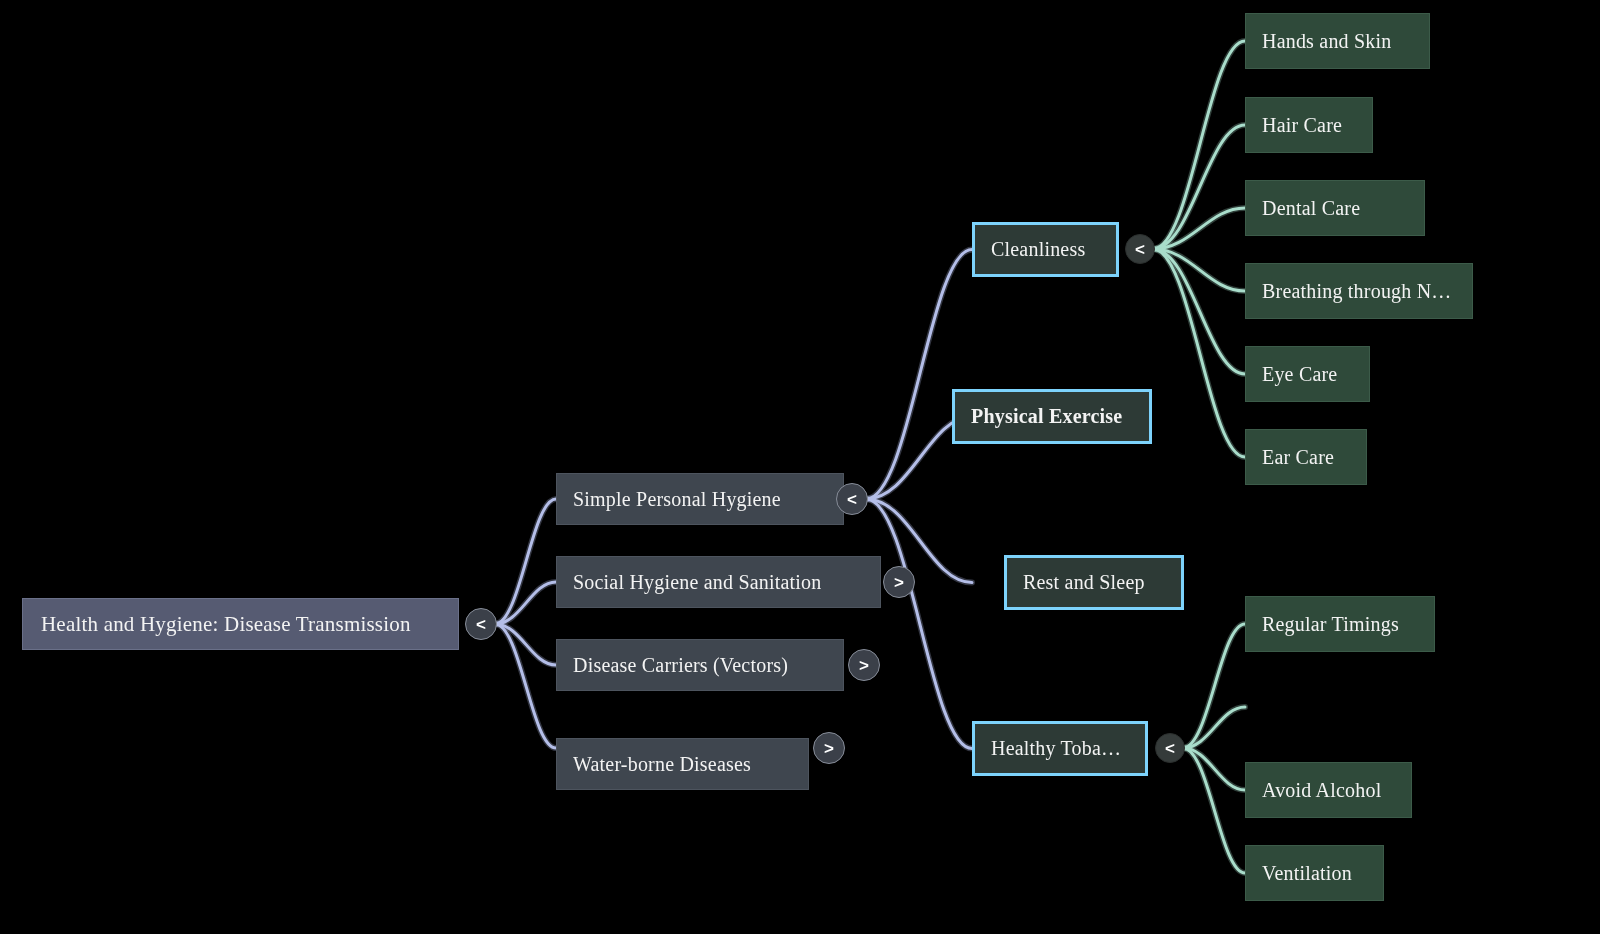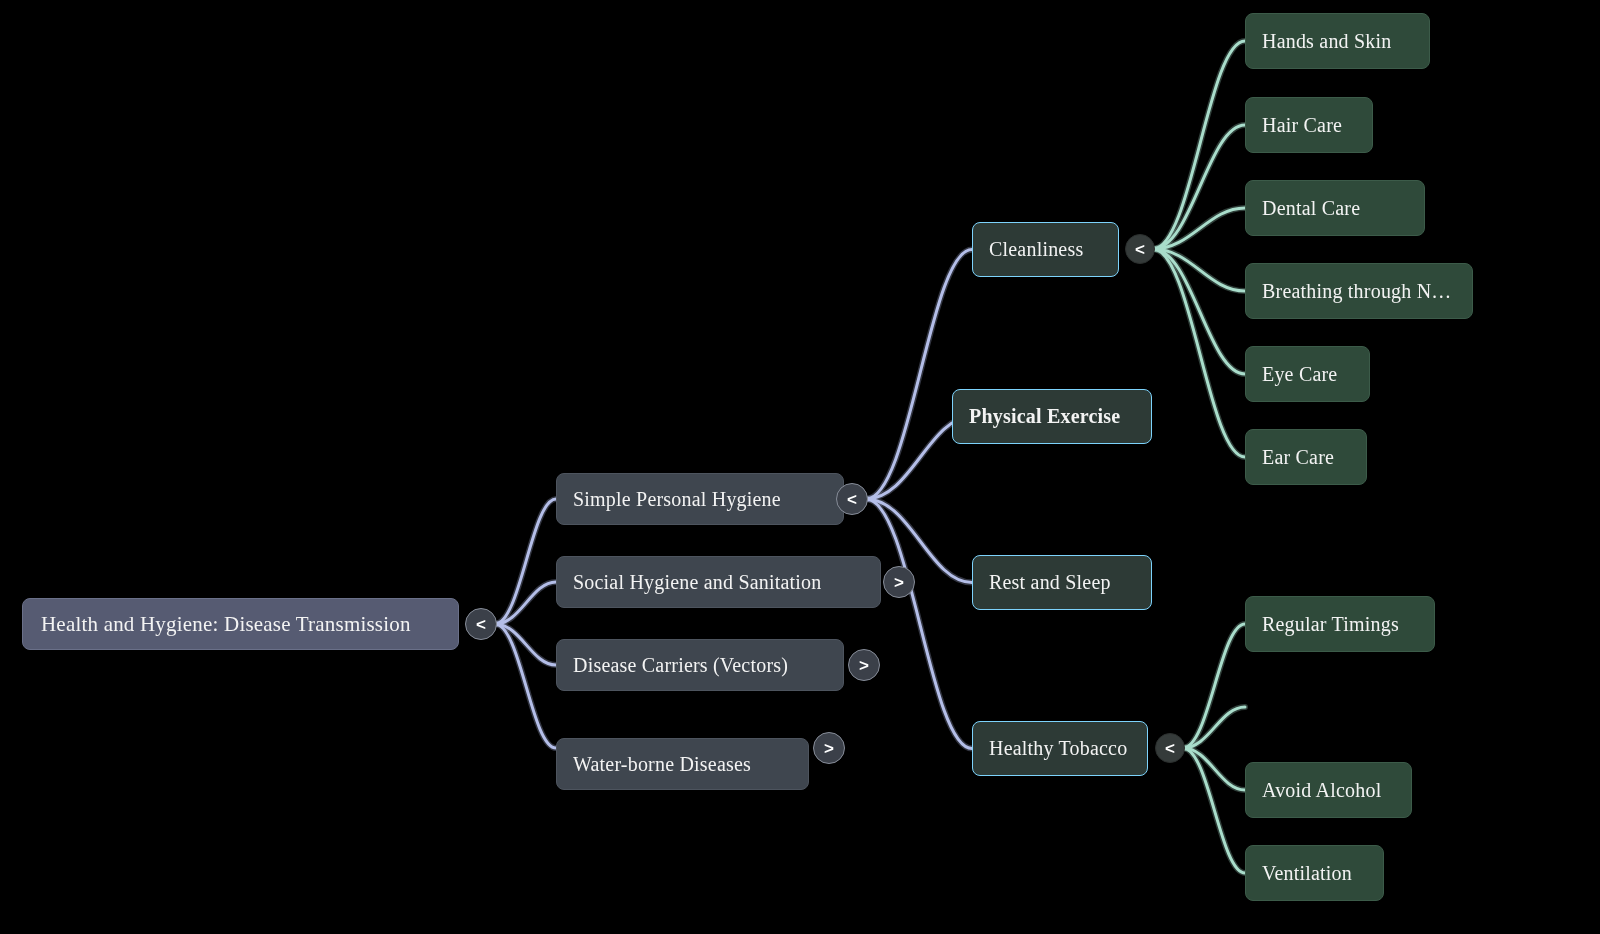--- a/index.html
+++ b/index.html
@@ -22,21 +22,21 @@
     top: 0;
     width: 1600px;
     height: 934px;
     pointer-events: none;
   }
   .node {
     position: absolute;
     box-sizing: border-box;
     display: flex;
     align-items: center;
-    border-radius: 8px;
+    border-radius: 0;
     color: #f3f3f3;
     white-space: nowrap;
     letter-spacing: 0.2px;
   }
   .node-label {
     display: block;
     width: 100%;
     overflow: hidden;
     text-overflow: ellipsis;
   }
@@ -47,21 +47,21 @@
     padding: 0 18px;
   }
   .lvl-2 {
     background: #3f464f;
     border: 1px solid #4d545e;
     font-size: 20px;
     padding: 0 16px;
   }
   .lvl-3 {
     background: #2d3a36;
-    border: 1px solid #7dd3fc;
+    border: 3px solid #7dd3fc;
     font-size: 20px;
     padding: 0 16px;
   }
   .lvl-4 {
     background: #2f4a3a;
     border: 1px solid #3c5b49;
     font-size: 20px;
     padding: 0 16px;
   }
   .toggle {
@@ -146,21 +146,21 @@
   <div class="node lvl-2" id="n-water_borne_diseases" style="left: 556px; top: 722px; width: 253px; height: 52px; margin-top: 16px;">
     <span class="node-label">Water-borne Diseases</span>
   </div>
 
   <div class="node lvl-3" id="n-cleanliness" style="left: 972px; top: 222px; width: 147px; height: 55px;">
     <span class="node-label">Cleanliness</span>
   </div>
   <div class="node lvl-3" id="n-physical_exercise" style="left: 952px; top: 389px; width: 200px; height: 55px; font-weight: bold;">
     <span class="node-label">Physical Exercise</span>
   </div>
-  <div class="node lvl-3" id="n-rest_and_sleep" style="left: 972px; top: 555px; width: 180px; height: 55px;">
+  <div class="node lvl-3" id="n-rest_and_sleep" style="left: 1004px; top: 555px; width: 180px; height: 55px;">
     <span class="node-label">Rest and Sleep</span>
   </div>
   <div class="node lvl-3" id="n-healthy_habits" style="left: 972px; top: 721px; width: 176px; height: 55px;">
     <span class="node-label">Healthy Tobacco</span>
   </div>
 
   <div class="node lvl-4" id="n-hands_and_skin" style="left: 1245px; top: 13px; width: 185px; height: 56px;">
     <span class="node-label">Hands and Skin</span>
   </div>
   <div class="node lvl-4" id="n-hair_care" style="left: 1245px; top: 97px; width: 128px; height: 56px;">

